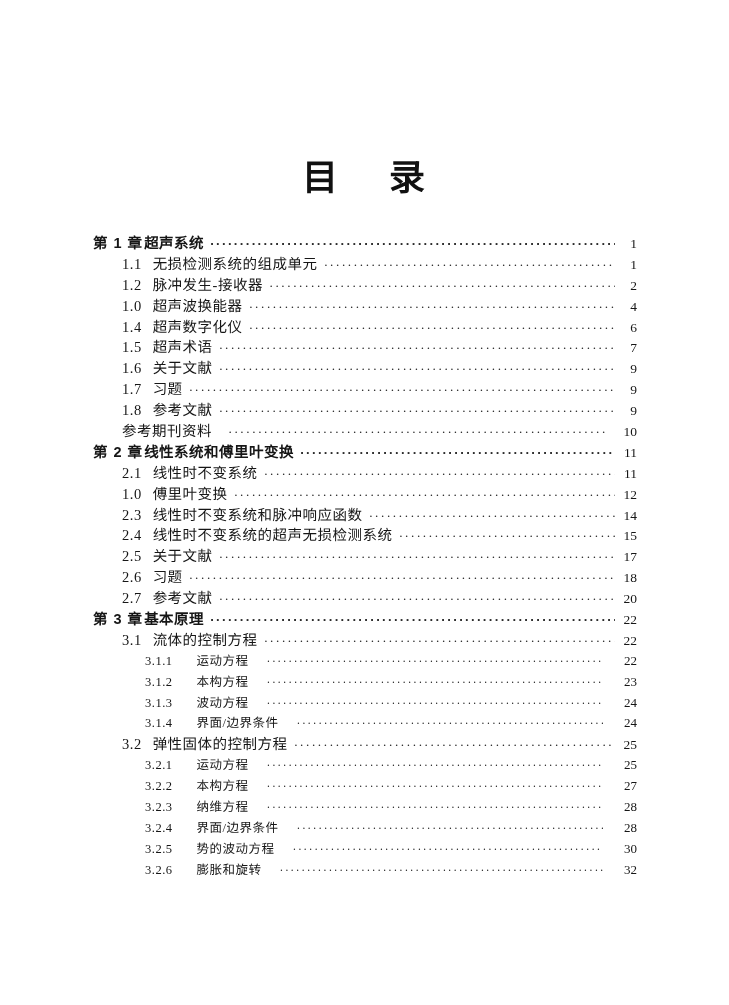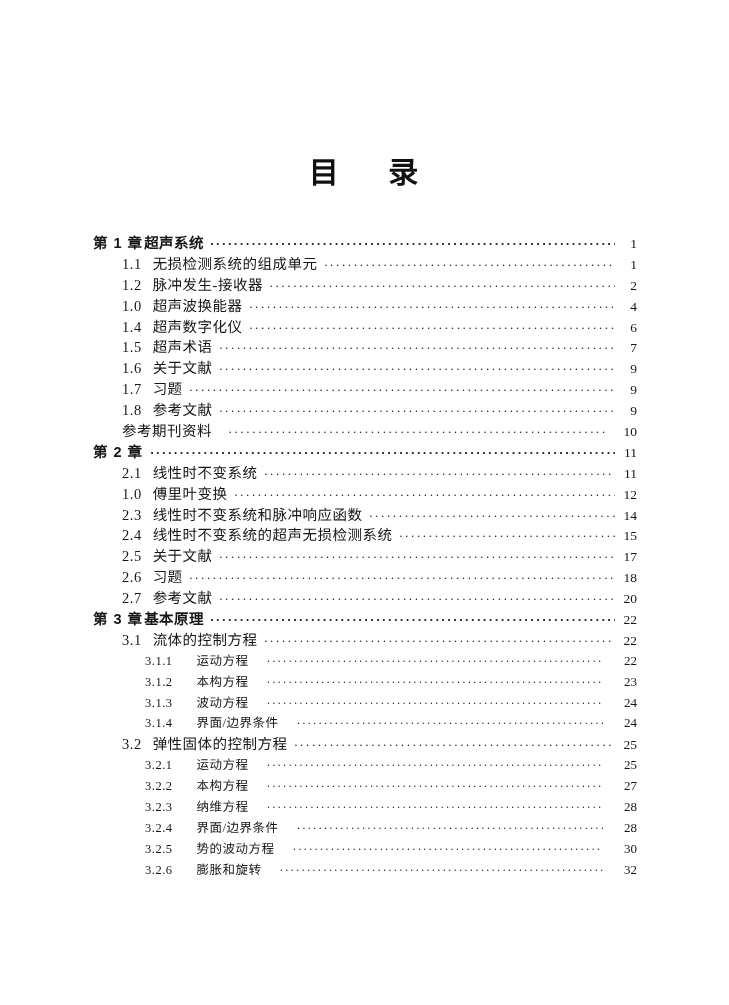--- a/index.html
+++ b/index.html
@@ -15,21 +15,21 @@
     color: #161616;
     font-family: "Liberation Serif", "DejaVu Serif", serif;
     overflow: hidden;
   }
   .toc-title {
     position: absolute;
     top: 148px;
     left: 0;
     width: 100%;
     text-align: center;
-    font-size: 30px;
+    font-size: 36px;
     font-weight: bold;
     letter-spacing: 2px;
     word-spacing: 38px;
     color: #111111;
     white-space: pre;
   }
   .toc-list {
     position: absolute;
     top: 233px;
     left: 93px;
@@ -154,20 +154,21 @@
     <span class="pagenum">9</span>
   </div>
       <div class="row lvl-unnumbered">
 
     <span class="label">参考期刊资料</span>
     <span class="dots">····································································································································································································································································</span>
     <span class="pagenum">10</span>
   </div>
       <div class="row lvl-chapter">
     <span class="num">第 2 章</span>
+    <span class="label">线性系统和傅里叶变换</span>
     <span class="dots">····································································································································································································································································</span>
     <span class="pagenum">11</span>
   </div>
       <div class="row lvl-section">
     <span class="num">2.1</span>
     <span class="label">线性时不变系统</span>
     <span class="dots">····································································································································································································································································</span>
     <span class="pagenum">11</span>
   </div>
       <div class="row lvl-section">

